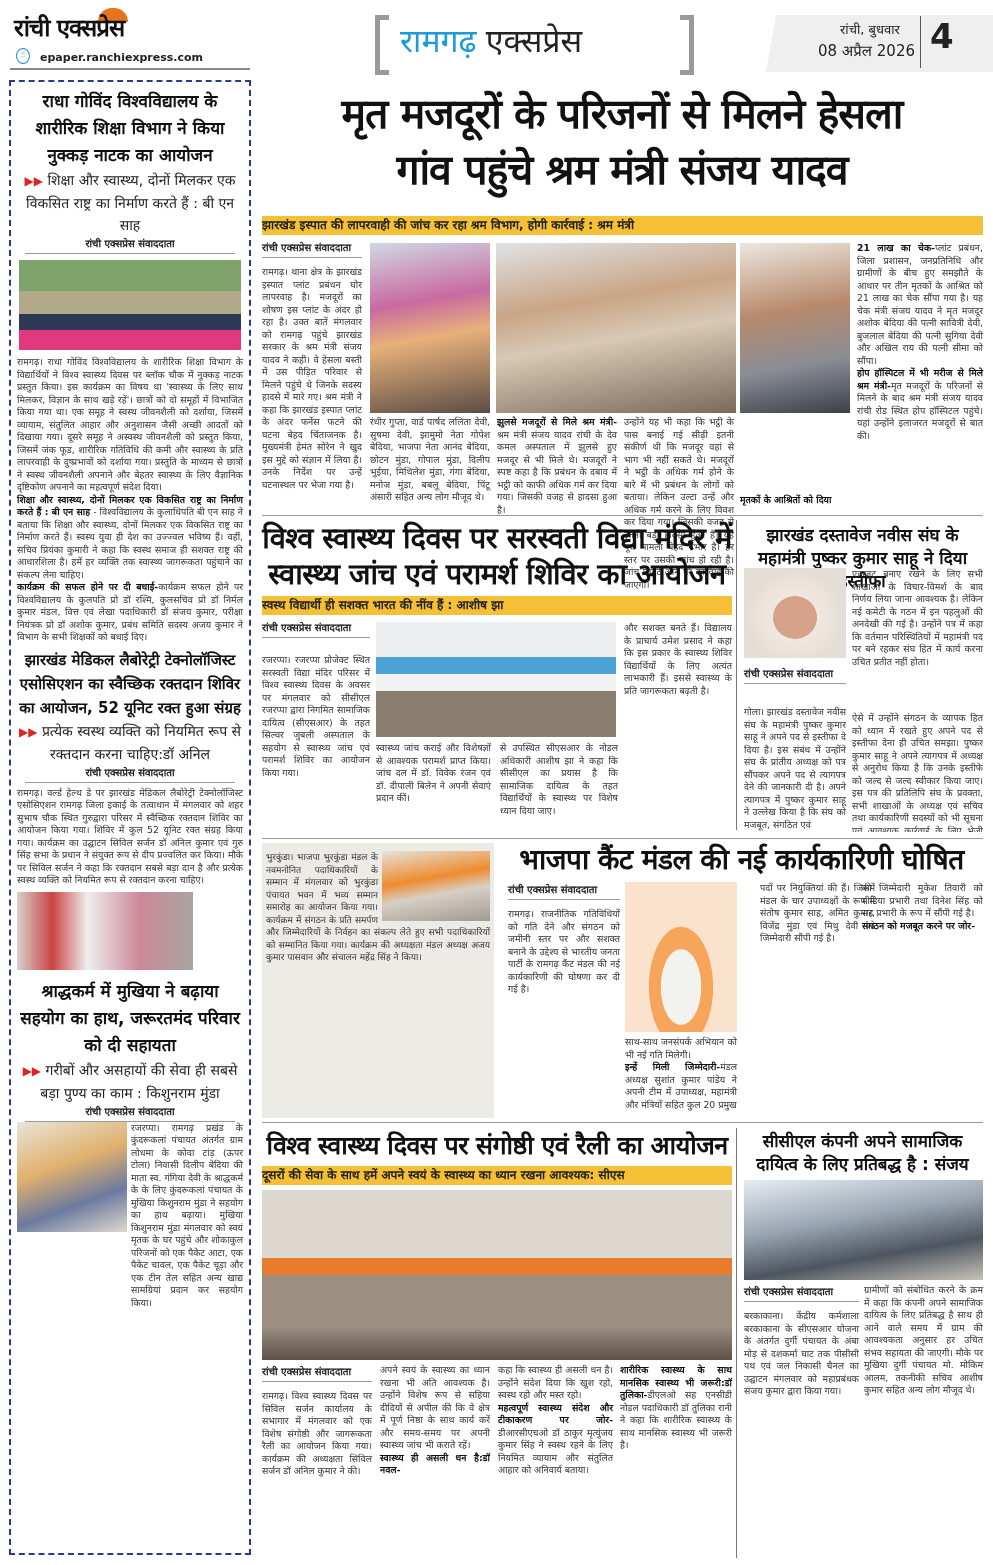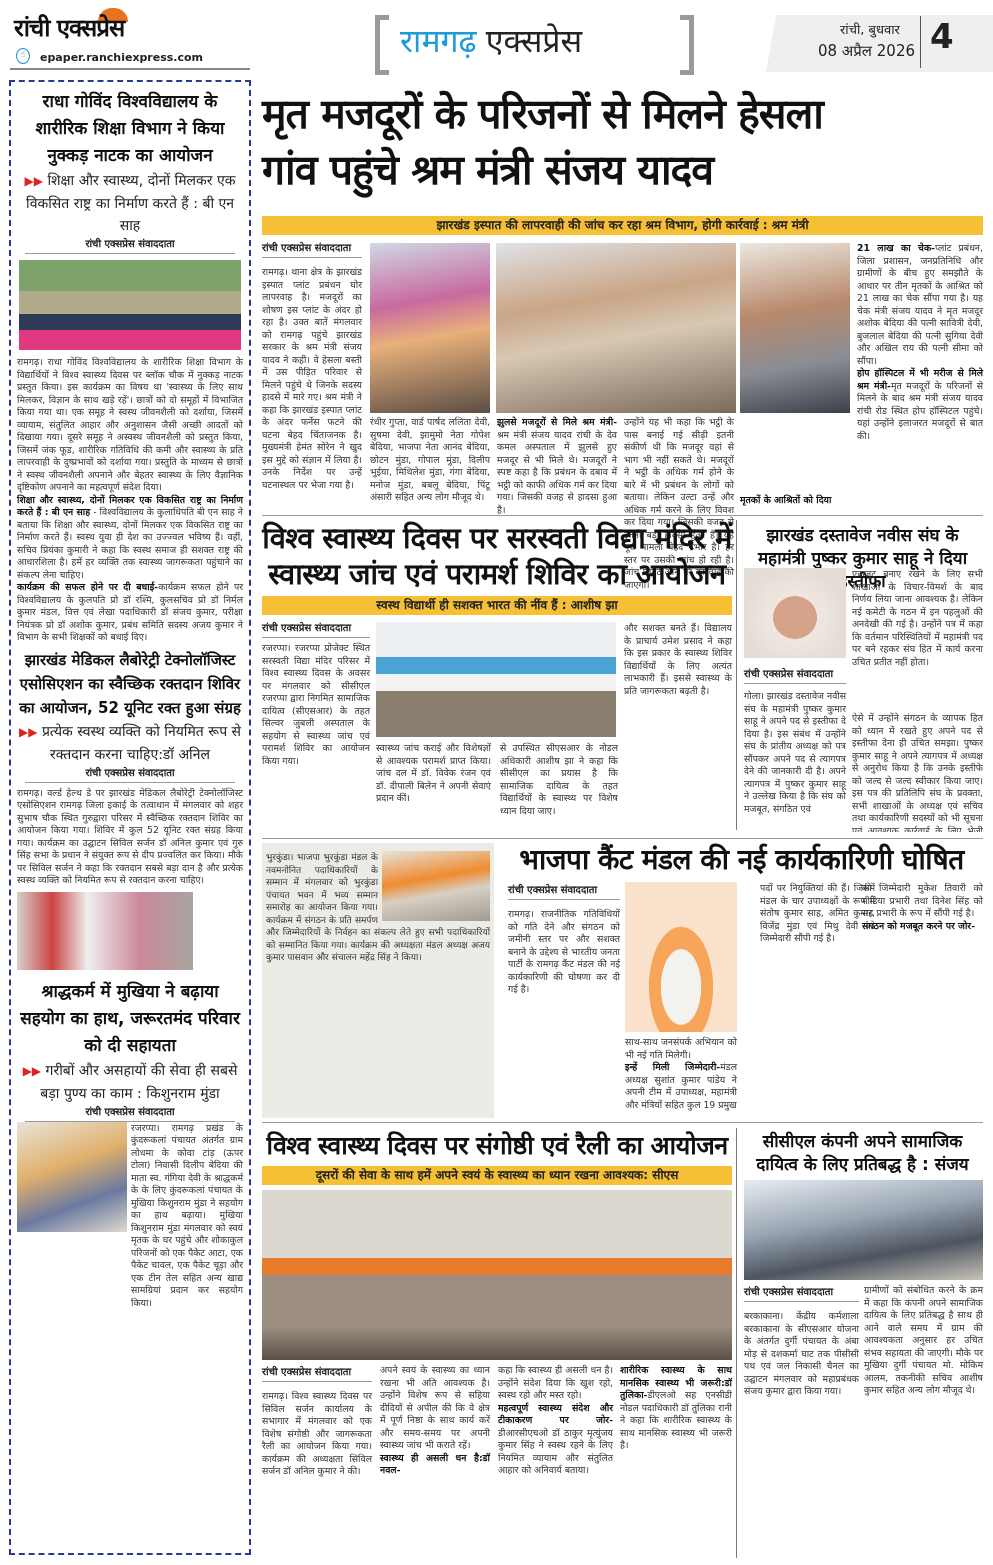--- a/index.html
+++ b/index.html
@@ -29,22 +29,22 @@
 .sub{text-align:center;font-size:14px;line-height:22px;color:#222}
 .tri{color:#d22;font-size:12px}
 .byl{text-align:center;font-size:10px;font-weight:bold;color:#222;border-bottom:1px solid #999;padding-bottom:3px;margin:0 8px}
 .body{font-size:9.3px;line-height:12.5px;color:#333;text-align:justify}
 .body b{color:#111}
 .photo{background:linear-gradient(135deg,#6a8a56,#c6b48a 40%,#7a6a5a 70%,#a7b9c9)}
 .ph-room{background:linear-gradient(160deg,#d8d4cc,#b5aea2 40%,#6a6660 80%,#8f8a84)}
 .ph-crowd{background:linear-gradient(150deg,#e0ddd3,#b49a83 35%,#5a4c45 65%,#c59c7a)}
 .ph-portrait{background:radial-gradient(ellipse at 50% 55%,#d6a38a 0 30%,#f0e8e0 31%,#e4ddd6 70%)}
 
-.mainhead{left:262px;top:86px;width:720px;text-align:left;font-size:41px;font-weight:bold;line-height:56px;color:#111;letter-spacing:-1px}
-.ybar{background:#f6c036;text-align:center;font-size:12px;font-weight:bold;color:#222;line-height:19px}
+.mainhead{left:262px;top:86px;width:720px;text-align:center;font-size:41px;font-weight:bold;line-height:56px;color:#111;letter-spacing:-1px}
+.ybar{background:#f6c036;font-size:12px;font-weight:bold;color:#222;line-height:19px}
 .h2{font-size:29px;font-weight:bold;line-height:36px;text-align:center;color:#111;letter-spacing:-0.5px}
 .h3{font-size:17px;font-weight:bold;line-height:23px;text-align:center;color:#111}
 .vsep{width:1px;background:#777}
 .grybox{background:#ecebe6}
 .hsep{height:1px;background:#999}
 </style>
 </head>
 <body>
 
 <div class="abs mast">
@@ -110,50 +110,50 @@
 <div class="abs body" style="left:624px;top:416px;width:110px">उन्होंने यह भी कहा कि भट्ठी के पास बनाई गई सीढ़ी इतनी संकीर्ण थी कि मजदूर वहां से भाग भी नहीं सकते थे। मजदूरों ने भट्ठी के अधिक गर्म होने के बारे में भी प्रबंधन के लोगों को बताया। लेकिन उल्टा उन्हें और अधिक गर्म करने के लिए विवश कर दिया गया। जिसकी वजह से इतना बड़ा हादसा हुआ है। यह पूरा मामला बेहद गंभीर है। हर स्तर पर उसकी जांच हो रही है। जांच रिपोर्ट आने पर कार्रवाई की जाएगी।</div>
 <div class="abs body" style="left:740px;top:416px;width:110px;height:80px;overflow:hidden"></div>
 <div class="abs body" style="left:740px;top:494px;width:110px;font-weight:bold;color:#111">मृतकों के आश्रितों को दिया</div>
 <div class="abs body" style="left:857px;top:242px;width:126px"><b>21 लाख का चेक-</b><span>प्लांट प्रबंधन, जिला प्रशासन, जनप्रतिनिधि और ग्रामीणों के बीच हुए समझौते के आधार पर तीन मृतकों के आश्रित को 21 लाख का चेक सौंपा गया है। यह चेक मंत्री संजय यादव ने मृत मजदूर अशोक बेदिया की पत्नी सावित्री देवी, बुजलाल बेदिया की पत्नी सुगिया देवी और अखिल राय की पत्नी सीमा को सौंपा।</span><br><b>होप हॉस्पिटल में भी मरीज से मिले श्रम मंत्री-</b><span>मृत मजदूरों के परिजनों से मिलने के बाद श्रम मंत्री संजय यादव रांची रोड स्थित होप हॉस्पिटल पहुंचे। यहां उन्होंने इलाजरत मजदूरों से बात की।</span></div>
 
 <div class="abs hsep" style="left:262px;top:515px;width:721px"></div>
 <div class="abs h2" style="left:262px;top:520px;width:470px">विश्व स्वास्थ्य दिवस पर सरस्वती विद्या मंदिर में स्वास्थ्य जांच एवं परामर्श शिविर का आयोजन</div>
 <div class="abs ybar" style="left:262px;top:596px;width:470px">स्वस्थ विद्यार्थी ही सशक्त भारत की नींव हैं : आशीष झा</div>
 <div class="abs" style="left:262px;top:620px;width:108px">
   <div class="byl" style="margin:0;text-align:left">रांची एक्सप्रेस संवाददाता</div>
-  <div class="body" style="margin-top:4px">रजरप्पा। रजरप्पा प्रोजेक्ट स्थित सरस्वती विद्या मंदिर परिसर में विश्व स्वास्थ्य दिवस के अवसर पर मंगलवार को सीसीएल रजरप्पा द्वारा निगमित सामाजिक दायित्व (सीएसआर) के तहत सिल्वर जुबली अस्पताल के सहयोग से स्वास्थ्य जांच एवं परामर्श शिविर का आयोजन किया गया।</div>
+  <div class="body" style="margin-top:16px">रजरप्पा। रजरप्पा प्रोजेक्ट स्थित सरस्वती विद्या मंदिर परिसर में विश्व स्वास्थ्य दिवस के अवसर पर मंगलवार को सीसीएल रजरप्पा द्वारा निगमित सामाजिक दायित्व (सीएसआर) के तहत सिल्वर जुबली अस्पताल के सहयोग से स्वास्थ्य जांच एवं परामर्श शिविर का आयोजन किया गया।</div>
 </div>
 <div class="abs ph-room" style="left:376px;top:622px;width:240px;height:115px;background:linear-gradient(180deg,#eceff2 0 30%,#4aa2d5 30% 45%,#f2f2f2 45% 60%,#8a7e6e 60%)"></div>
 <div class="abs body" style="left:376px;top:742px;width:115px">स्वास्थ्य जांच कराई और विशेषज्ञों से आवश्यक परामर्श प्राप्त किया। जांच दल में डॉ. विवेक रंजन एवं डॉ. दीपाली बिलेन ने अपनी सेवाएं प्रदान कीं।</div>
 <div class="abs body" style="left:500px;top:742px;width:118px">से उपस्थित सीएसआर के नोडल अधिकारी आशीष झा ने कहा कि सीसीएल का प्रयास है कि सामाजिक दायित्व के तहत विद्यार्थियों के स्वास्थ्य पर विशेष ध्यान दिया जाए।</div>
 <div class="abs body" style="left:624px;top:622px;width:108px">और सशक्त बनते हैं। विद्यालय के प्राचार्य उमेश प्रसाद ने कहा कि इस प्रकार के स्वास्थ्य शिविर विद्यार्थियों के लिए अत्यंत लाभकारी हैं। इससे स्वास्थ्य के प्रति जागरूकता बढ़ती है।</div>
 <div class="abs vsep" style="left:736px;top:520px;height:310px"></div>
 
 <div class="abs h3" style="left:742px;top:524px;width:241px">झारखंड दस्तावेज नवीस संघ के महामंत्री पुष्कर कुमार साहू ने दिया इस्तीफा</div>
 <div class="abs ph-portrait" style="left:744px;top:568px;width:102px;height:90px"></div>
 <div class="abs body" style="left:852px;top:568px;width:131px">एकजुट बनाए रखने के लिए सभी शाखाओं के विचार-विमर्श के बाद निर्णय लिया जाना आवश्यक है। लेकिन नई कमेटी के गठन में इन पहलुओं की अनदेखी की गई है। उन्होंने पत्र में कहा कि वर्तमान परिस्थितियों में महामंत्री पद पर बने रहकर संघ हित में कार्य करना उचित प्रतीत नहीं होता।</div>
 <div class="abs" style="left:744px;top:666px;width:102px">
   <div class="byl" style="margin:0;text-align:left">रांची एक्सप्रेस संवाददाता</div>
-  <div class="body" style="margin-top:6px">गोला। झारखंड दस्तावेज नवीस संघ के महामंत्री पुष्कर कुमार साहू ने अपने पद से इस्तीफा दे दिया है। इस संबंध में उन्होंने संघ के प्रांतीय अध्यक्ष को पत्र सौंपकर अपने पद से त्यागपत्र देने की जानकारी दी है। अपने त्यागपत्र में पुष्कर कुमार साहू ने उल्लेख किया है कि संघ को मजबूत, संगठित एवं</div>
+  <div class="body" style="margin-top:22px">गोला। झारखंड दस्तावेज नवीस संघ के महामंत्री पुष्कर कुमार साहू ने अपने पद से इस्तीफा दे दिया है। इस संबंध में उन्होंने संघ के प्रांतीय अध्यक्ष को पत्र सौंपकर अपने पद से त्यागपत्र देने की जानकारी दी है। अपने त्यागपत्र में पुष्कर कुमार साहू ने उल्लेख किया है कि संघ को मजबूत, संगठित एवं</div>
 </div>
 <div class="abs body" style="left:852px;top:712px;width:131px;height:120px;overflow:hidden">ऐसे में उन्होंने संगठन के व्यापक हित को ध्यान में रखते हुए अपने पद से इस्तीफा देना ही उचित समझा। पुष्कर कुमार साहू ने अपने त्यागपत्र में अध्यक्ष से अनुरोध किया है कि उनके इस्तीफे को जल्द से जल्द स्वीकार किया जाए। इस पत्र की प्रतिलिपि संघ के प्रवक्ता, सभी शाखाओं के अध्यक्ष एवं सचिव तथा कार्यकारिणी सदस्यों को भी सूचना एवं आवश्यक कार्रवाई के लिए भेजी गई है।</div>
 
 <div class="abs hsep" style="left:262px;top:838px;width:721px"></div>
 <div class="abs grybox" style="left:262px;top:843px;width:232px;height:275px;padding:4px">
   <div class="ph-crowd" style="height:70px;width:108px;float:right;margin:4px 0 4px 4px;background:linear-gradient(170deg,#e6e3dc,#ef8b30 40%,#d7cfc4 60%,#a09a92)"></div>
   <div class="body" style="font-size:9px;margin-top:4px">भुरकुंडा। भाजपा भुरकुंडा मंडल के नवमनोनित पदाधिकारियों के सम्मान में मंगलवार को भुरकुंडा पंचायत भवन में भव्य सम्मान समारोह का आयोजन किया गया। कार्यक्रम में संगठन के प्रति समर्पण और जिम्मेदारियों के निर्वहन का संकल्प लेते हुए सभी पदाधिकारियों को सम्मानित किया गया। कार्यक्रम की अध्यक्षता मंडल अध्यक्ष अजय कुमार पासवान और संचालन महेंद्र सिंह ने किया।</div>
 </div>
 
 <div class="abs h2" style="left:500px;top:842px;width:483px;font-size:28px">भाजपा कैंट मंडल की नई कार्यकारिणी घोषित</div>
 <div class="abs" style="left:508px;top:882px;width:112px">
   <div class="byl" style="margin:0;text-align:left">रांची एक्सप्रेस संवाददाता</div>
   <div class="body" style="margin-top:8px">रामगढ़। राजनीतिक गतिविधियों को गति देने और संगठन को जमीनी स्तर पर और सशक्त बनाने के उद्देश्य से भारतीय जनता पार्टी के रामगढ़ कैंट मंडल की नई कार्यकारिणी की घोषणा कर दी गई है।</div>
 </div>
 <div class="abs" style="left:625px;top:882px;width:112px;height:150px;background:radial-gradient(ellipse at 50% 70%,#f2f2ee 0 25%,#f6a55a 26% 40%,#fbe2cc 41%)"></div>
-<div class="abs body" style="left:625px;top:1036px;width:112px"><span>साथ-साथ जनसंपर्क अभियान को भी नई गति मिलेगी।</span><br><b>इन्हें मिली जिम्मेदारी-</b><span>मंडल अध्यक्ष सुशांत कुमार पांडेय ने अपनी टीम में उपाध्यक्ष, महामंत्री और मंत्रियों सहित कुल 19 प्रमुख</span></div>
+<div class="abs body" style="left:625px;top:1036px;width:112px"><span>साथ-साथ जनसंपर्क अभियान को भी नई गति मिलेगी।</span><br><b>इन्हें मिली जिम्मेदारी-</b><span>मंडल अध्यक्ष सुशांत कुमार पांडेय ने अपनी टीम में उपाध्यक्ष, महामंत्री और मंत्रियों सहित कुल 20 प्रमुख</span></div>
 <div class="abs body" style="left:760px;top:882px;width:115px">पदों पर नियुक्तियां की हैं। जिसमें मंडल के चार उपाध्यक्षों के रूप में संतोष कुमार साह, अमित कुमार, विजेंद्र मुंडा एवं मिथु देवी को जिम्मेदारी सौंपी गई है।</div>
 <div class="abs body" style="left:862px;top:882px;width:121px"><span>की जिम्मेदारी मुकेश तिवारी को मीडिया प्रभारी तथा दिनेश सिंह को सह प्रभारी के रूप में सौंपी गई है।</span><br><b>संगठन को मजबूत करने पर जोर-</b></div>
 
 <div class="abs hsep" style="left:262px;top:1122px;width:721px"></div>
 <div class="abs h2" style="left:262px;top:1128px;width:470px;font-size:25px">विश्व स्वास्थ्य दिवस पर संगोष्ठी एवं रैली का आयोजन</div>
 <div class="abs ybar" style="left:262px;top:1166px;width:470px">दूसरों की सेवा के साथ हमें अपने स्वयं के स्वास्थ्य का ध्यान रखना आवश्यक: सीएस</div>
 <div class="abs ph-room" style="left:262px;top:1190px;width:470px;height:170px;background:linear-gradient(180deg,#ddd8cf 0 40%,#e97b2c 40% 50%,#9c8f82 50% 80%,#5c5048)"></div>
 <div class="abs" style="left:262px;top:1364px;width:110px">
   <div class="byl" style="margin:0;text-align:left">रांची एक्सप्रेस संवाददाता</div>
   <div class="body" style="margin-top:8px">रामगढ़। विश्व स्वास्थ्य दिवस पर सिविल सर्जन कार्यालय के सभागार में मंगलवार को एक विशेष संगोष्ठी और जागरूकता रैली का आयोजन किया गया। कार्यक्रम की अध्यक्षता सिविल सर्जन डॉ अनिल कुमार ने की।</div>

